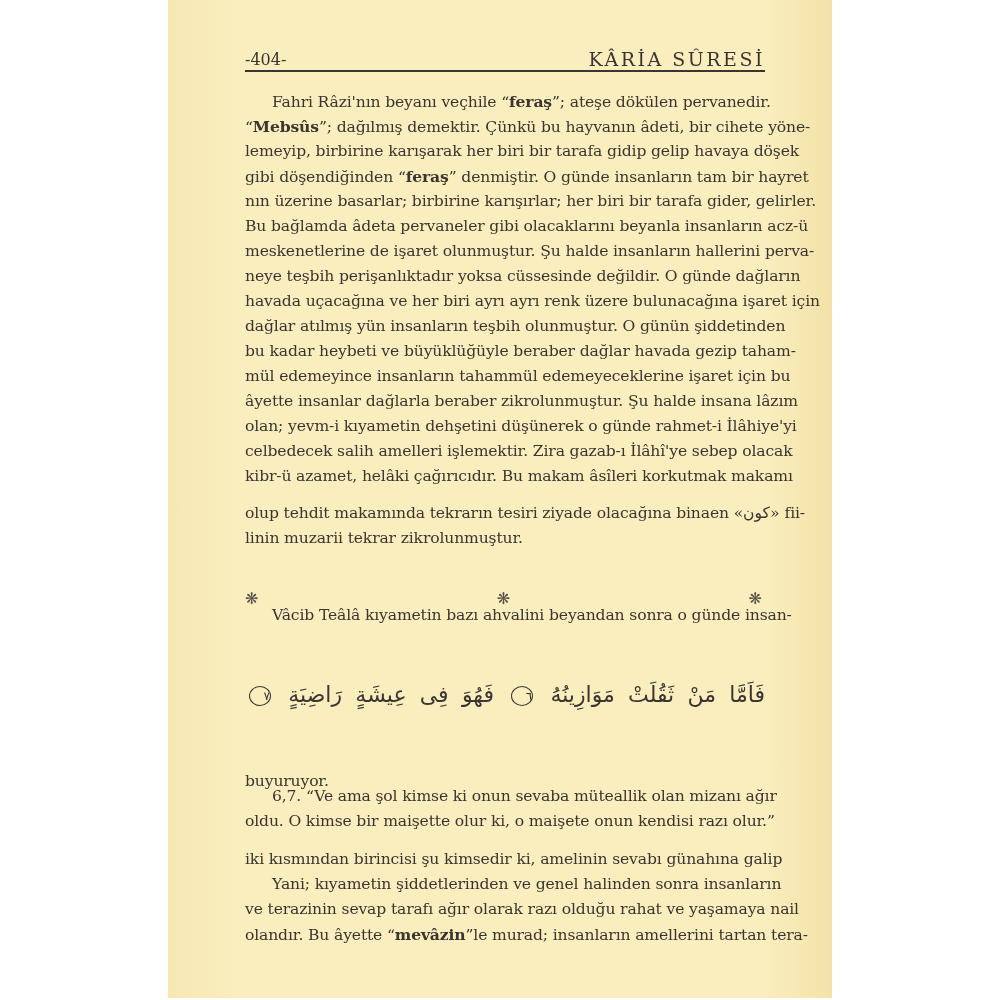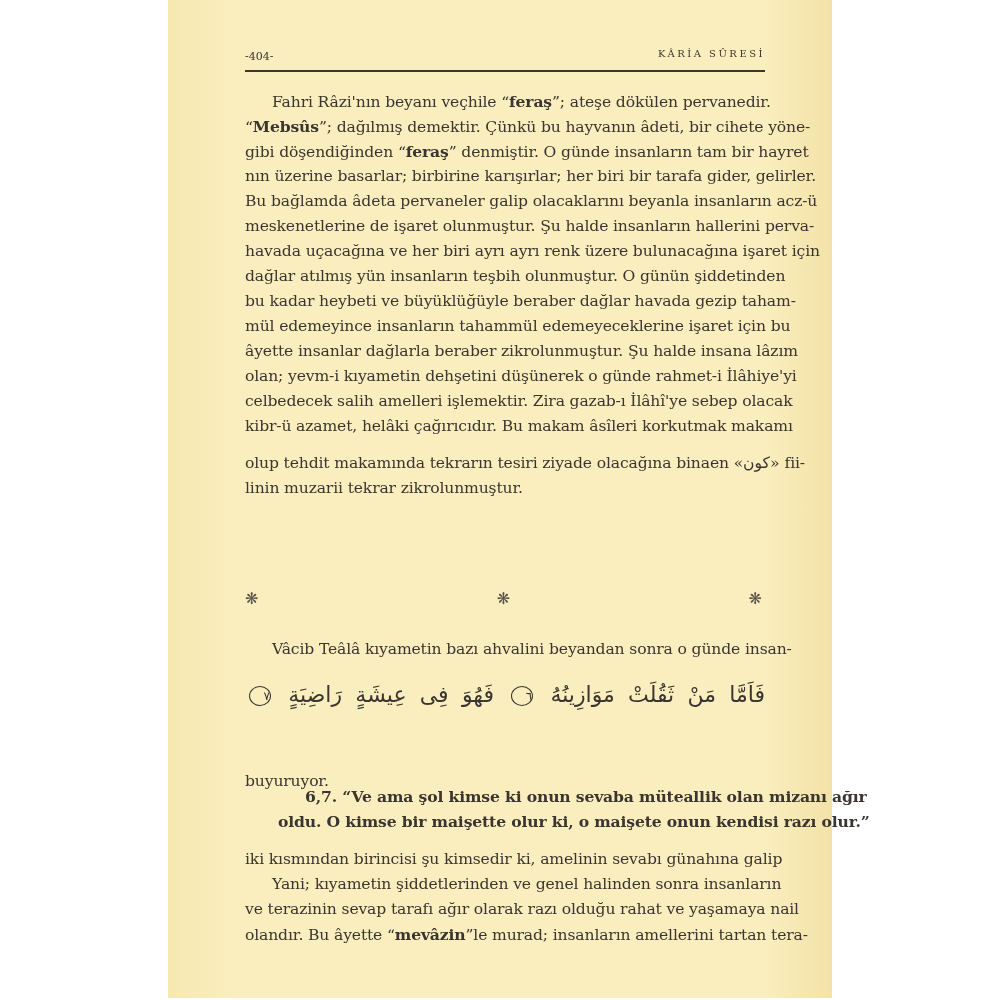--- a/index.html
+++ b/index.html
@@ -25,29 +25,29 @@
       position: absolute;
       left: 77px;
       top: 46px;
       width: 520px;
       height: 26px;
     }
     .header .page-num {
       position: absolute;
       left: 0;
       top: 4px;
-      font-size: 11px;
+      font-size: 16px;
       color: #3a3530;
       text-align: center;
     }
     .header .running-title {
       position: absolute;
       right: 0;
       top: 2px;
-      font-size: 10px;
+      font-size: 19px;
       letter-spacing: 2.5px;
       color: #3a3530;
     }
     .header .rule {
       position: absolute;
       left: 0;
       top: 24px;
       width: 520px;
       height: 2px;
       background: #3a3530;
@@ -97,58 +97,60 @@
       border: 1.5px solid #3a3530;
       border-radius: 50%;
       width: 20px;
       height: 18px;
       line-height: 18px;
       font-size: 12px;
       text-align: center;
       vertical-align: middle;
       margin: 0 4px;
     }
-    .bold-quote { font-weight: bold; margin-left: 33px; }
+    .bold-quote { font-weight: normal; }
     .block { position: absolute; left: 0; width: 520px; }
   </style>
 </head>
 <body>
 
 <div class="page">
 
   <div class="header">
     <span class="page-num">-404-</span>
     <span class="running-title">KÂRİA SÛRESİ</span>
     <div class="rule"></div>
   </div>
 
   <div class="body-text">
 
     <div class="block" style="top:0">
       <span class="line indent"><span>Fahri Râzi'nın beyanı veçhile “</span><b>feraş</b><span>”; ateşe dökülen pervanedir.</span></span>
       <span class="line"><span>“</span><b>Mebsûs</b><span>”; dağılmış demektir. Çünkü bu hayvanın âdeti, bir cihete yöne-</span></span>
+      <span class="line"><span>lemeyip, birbirine karışarak her biri bir tarafa gidip gelip havaya döşek</span></span>
       <span class="line"><span>gibi döşendiğinden “</span><b>feraş</b><span>” denmiştir. O günde insanların tam bir hayret</span></span>
       <span class="line"><span>nın üzerine basarlar; birbirine karışırlar; her biri bir tarafa gider, gelirler.</span></span>
-      <span class="line"><span>Bu bağlamda âdeta pervaneler galip olacaklarını beyanla insanların acz-ü</span></span>
+      <span class="line"><span>Bu bağlamda âdeta pervaneler gibi olacaklarını beyanla insanların acz-ü</span></span>
       <span class="line"><span>meskenetlerine de işaret olunmuştur. Şu halde insanların hallerini perva-</span></span>
+      <span class="line"><span>neye teşbih perişanlıktadır yoksa cüssesinde değildir. O günde dağların</span></span>
       <span class="line"><span>havada uçacağına ve her biri ayrı ayrı renk üzere bulunacağına işaret için</span></span>
       <span class="line"><span>dağlar atılmış yün insanların teşbih olunmuştur. O günün şiddetinden</span></span>
       <span class="line"><span>bu kadar heybeti ve büyüklüğüyle beraber dağlar havada gezip taham-</span></span>
       <span class="line"><span>mül edemeyince insanların tahammül edemeyeceklerine işaret için bu</span></span>
       <span class="line"><span>âyette insanlar dağlarla beraber zikrolunmuştur. Şu halde insana lâzım</span></span>
       <span class="line"><span>olan; yevm-i kıyametin dehşetini düşünerek o günde rahmet-i İlâhiye'yi</span></span>
       <span class="line"><span>celbedecek salih amelleri işlemektir. Zira gazab-ı İlâhî'ye sebep olacak</span></span>
       <span class="line"><span>kibr-ü azamet, helâki çağırıcıdır.  Bu makam âsîleri korkutmak makamı</span></span>
       <span class="line" style="margin-top:12px"><span>olup tehdit makamında tekrarın tesiri ziyade olacağına binaen «كون» fii-</span></span>
       <span class="line last"><span>linin muzarii tekrar zikrolunmuştur.</span></span>
     </div>
 
     <div class="ornament" style="top:497px">❋ ❋ ❋</div>
 
-    <div class="block" style="top:548px">
+    <div class="block" style="top:514px">
       <span class="line indent">Vâcib Teâlâ kıyametin bazı ahvalini beyandan sonra o günde insan-</span>
     </div>
 
     <div class="arabic-verse" style="top:593px">
       <span>فَاَمَّا مَنْ ثَقُلَتْ مَوَازِينُهُ</span>
       <span class="verse-mark">٦</span>
       <span>فَهُوَ فِى عِيشَةٍ رَاضِيَةٍ</span>
       <span class="verse-mark">٧</span>
     </div>
 

